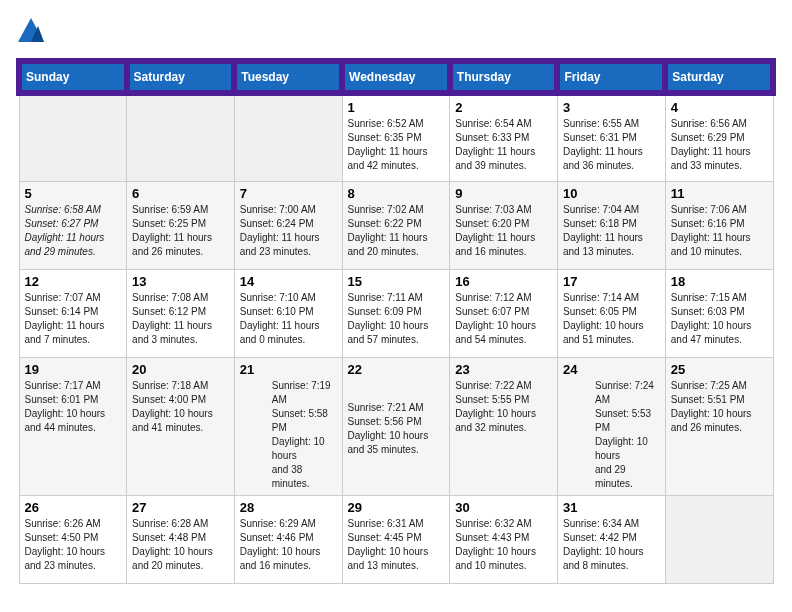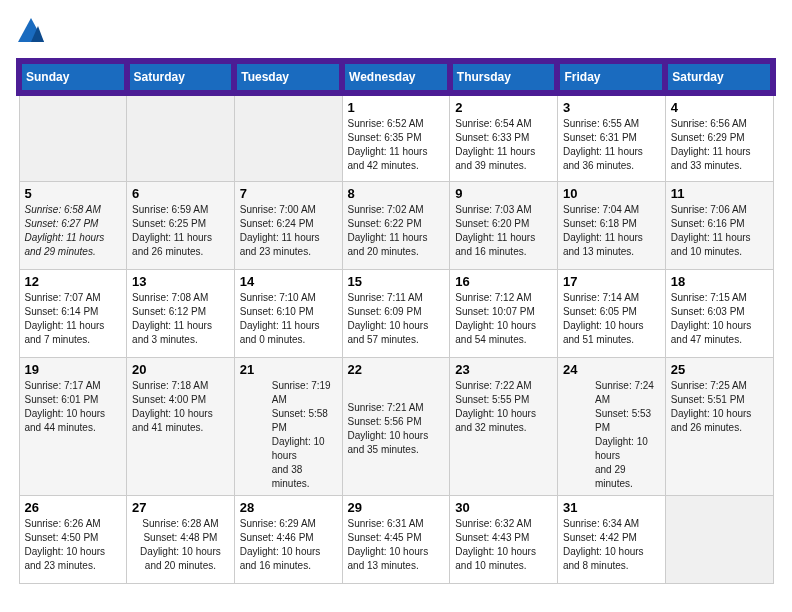--- a/index.html
+++ b/index.html
@@ -231,21 +231,21 @@
         <td>
           <span class="day-num">15</span>
           <div class="day-info" style="white-space: pre-line;">Sunrise: 7:11 AM
 Sunset: 6:09 PM
 Daylight: 10 hours
 and 57 minutes.</div>
         </td>
         <td>
           <span class="day-num">16</span>
           <div class="day-info" style="white-space: pre-line;">Sunrise: 7:12 AM
-Sunset: 10:07 PM
+Sunset: 6:07 PM
 Daylight: 10 hours
 and 54 minutes.</div>
         </td>
         <td>
           <span class="day-num">17</span>
           <div class="day-info" style="white-space: pre-line;">Sunrise: 7:14 AM
 Sunset: 6:05 PM
 Daylight: 10 hours
 and 51 minutes.</div>
         </td>
@@ -311,21 +311,21 @@
       <tr>
         <td>
           <span class="day-num">26</span>
           <div class="day-info" style="white-space: pre-line;">Sunrise: 6:26 AM
 Sunset: 4:50 PM
 Daylight: 10 hours
 and 23 minutes.</div>
         </td>
         <td>
           <span class="day-num">27</span>
-          <div class="day-info" style="white-space: pre-line; text-align: center;">Sunrise: 6:28 AM
+          <div class="day-info" style="white-space: pre-line;">Sunrise: 6:28 AM
 Sunset: 4:48 PM
 Daylight: 10 hours
 and 20 minutes.</div>
         </td>
         <td>
           <span class="day-num">28</span>
           <div class="day-info" style="white-space: pre-line;">Sunrise: 6:29 AM
 Sunset: 4:46 PM
 Daylight: 10 hours
 and 16 minutes.</div>

